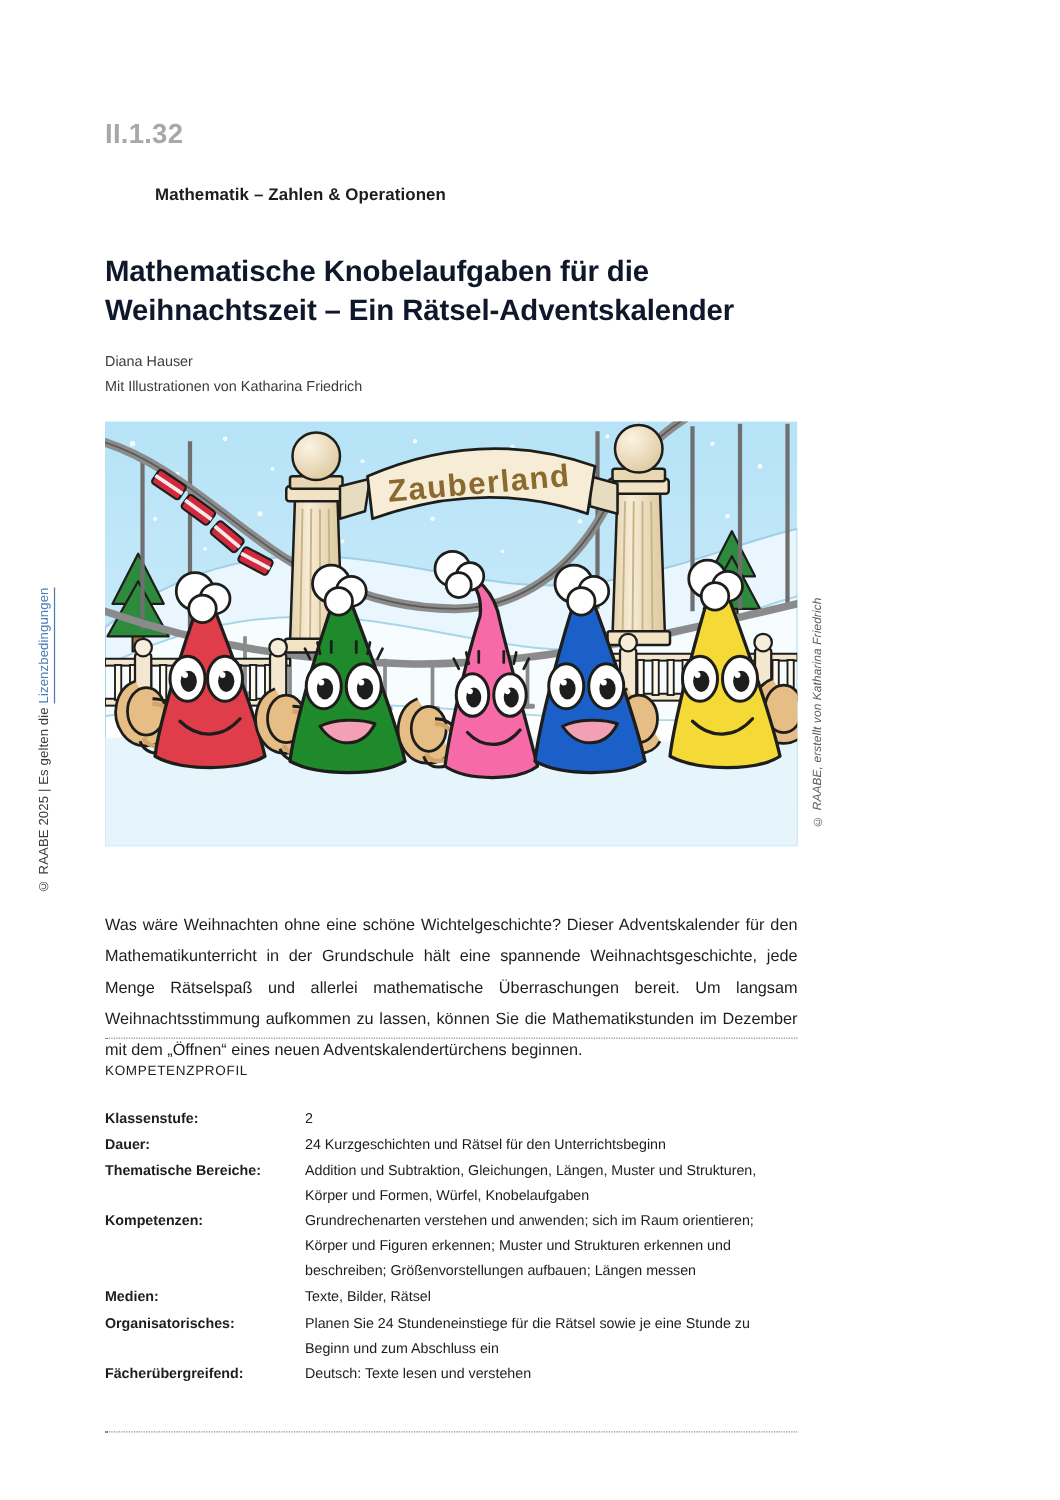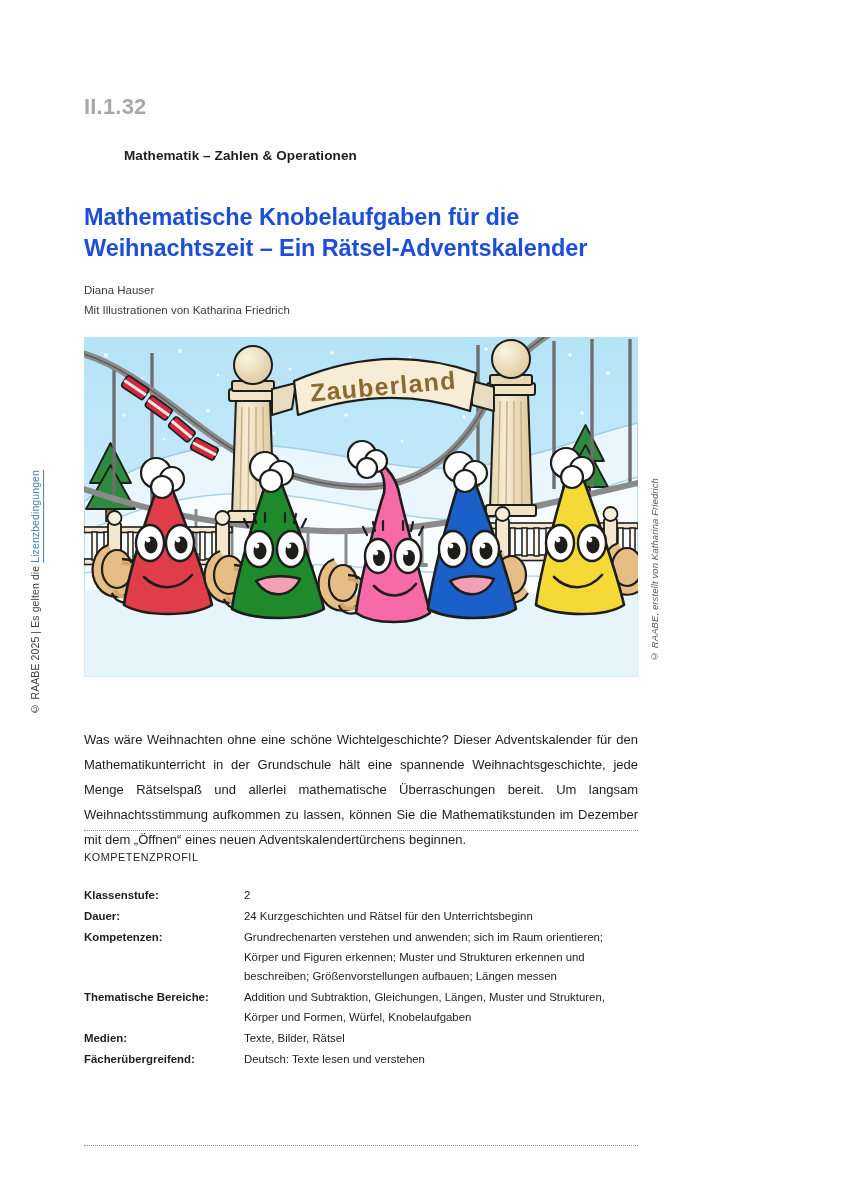--- a/index.html
+++ b/index.html
@@ -65,21 +65,21 @@
     margin-left: 40px;
   }
   #title {
     position: absolute;
     left: 84px;
     top: 186px;
     width: 570px;
     font-size: 23.5px;
     font-weight: 700;
     line-height: 1.33;
-    color: #1d4ed8;
+    color: #0f172a;
     letter-spacing: -.1px;
   }
   #byline {
     position: absolute;
     left: 84px;
     top: 280px;
     font-size: 11.5px;
     line-height: 1.74;
     color: #3c3c3b;
   }
@@ -556,30 +556,34 @@
   <tbody>
       <tr>
         <td class="k">Klassenstufe:</td>
         <td class="v">2</td>
       </tr>
       <tr>
         <td class="k">Dauer:</td>
         <td class="v">24 Kurzgeschichten und Rätsel für den Unterrichtsbeginn</td>
       </tr>
       <tr>
+        <td class="k">Thematische Bereiche:</td>
+        <td class="v">Addition und Subtraktion, Gleichungen, Längen, Muster und Strukturen, Körper und Formen, Würfel, Knobelaufgaben</td>
+      </tr>
+      <tr>
         <td class="k">Kompetenzen:</td>
         <td class="v">Grundrechenarten verstehen und anwenden; sich im Raum orientieren; Körper und Figuren erkennen; Muster und Strukturen erkennen und beschreiben; Größenvorstellungen aufbauen; Längen messen</td>
       </tr>
       <tr>
-        <td class="k">Thematische Bereiche:</td>
-        <td class="v">Addition und Subtraktion, Gleichungen, Längen, Muster und Strukturen, Körper und Formen, Würfel, Knobelaufgaben</td>
-      </tr>
-      <tr>
         <td class="k">Medien:</td>
         <td class="v">Texte, Bilder, Rätsel</td>
+      </tr>
+      <tr>
+        <td class="k">Organisatorisches:</td>
+        <td class="v">Planen Sie 24 Stundeneinstiege für die Rätsel sowie je eine Stunde zu Beginn und zum Abschluss ein</td>
       </tr>
       <tr>
         <td class="k">Fächerübergreifend:</td>
         <td class="v">Deutsch: Texte lesen und verstehen</td>
       </tr>
     </tbody>
 </table>
 <div class="rule" id="rule-bottom"></div>
 
 </body></html>

